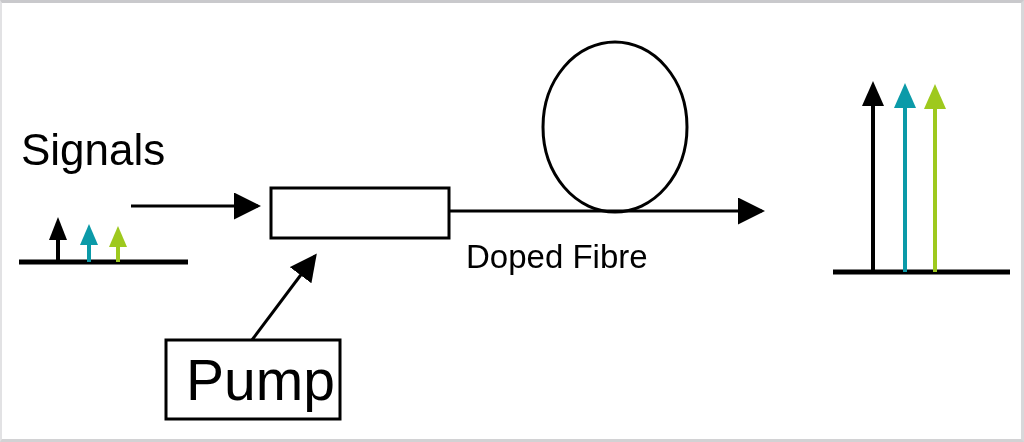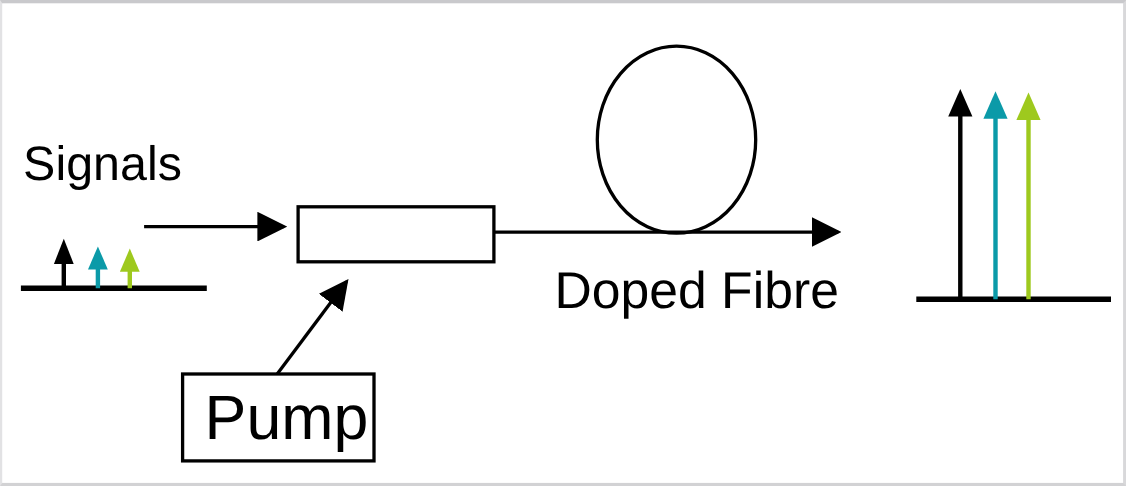--- a/index.html
+++ b/index.html
@@ -36,23 +36,23 @@
     color: #000000;
     white-space: nowrap;
     line-height: 1;
   }
   #label-signals {
     left: 21px;
     top: 128px;
     font-size: 44px;
   }
   #label-doped-fibre {
-    left: 504px;
+    left: 466px;
     top: 240px;
-    font-size: 47px;
+    font-size: 33px;
   }
   #label-pump {
     left: 186px;
     top: 352px;
     font-size: 57px;
   }
 </style>
 </head>
 <body>
 

